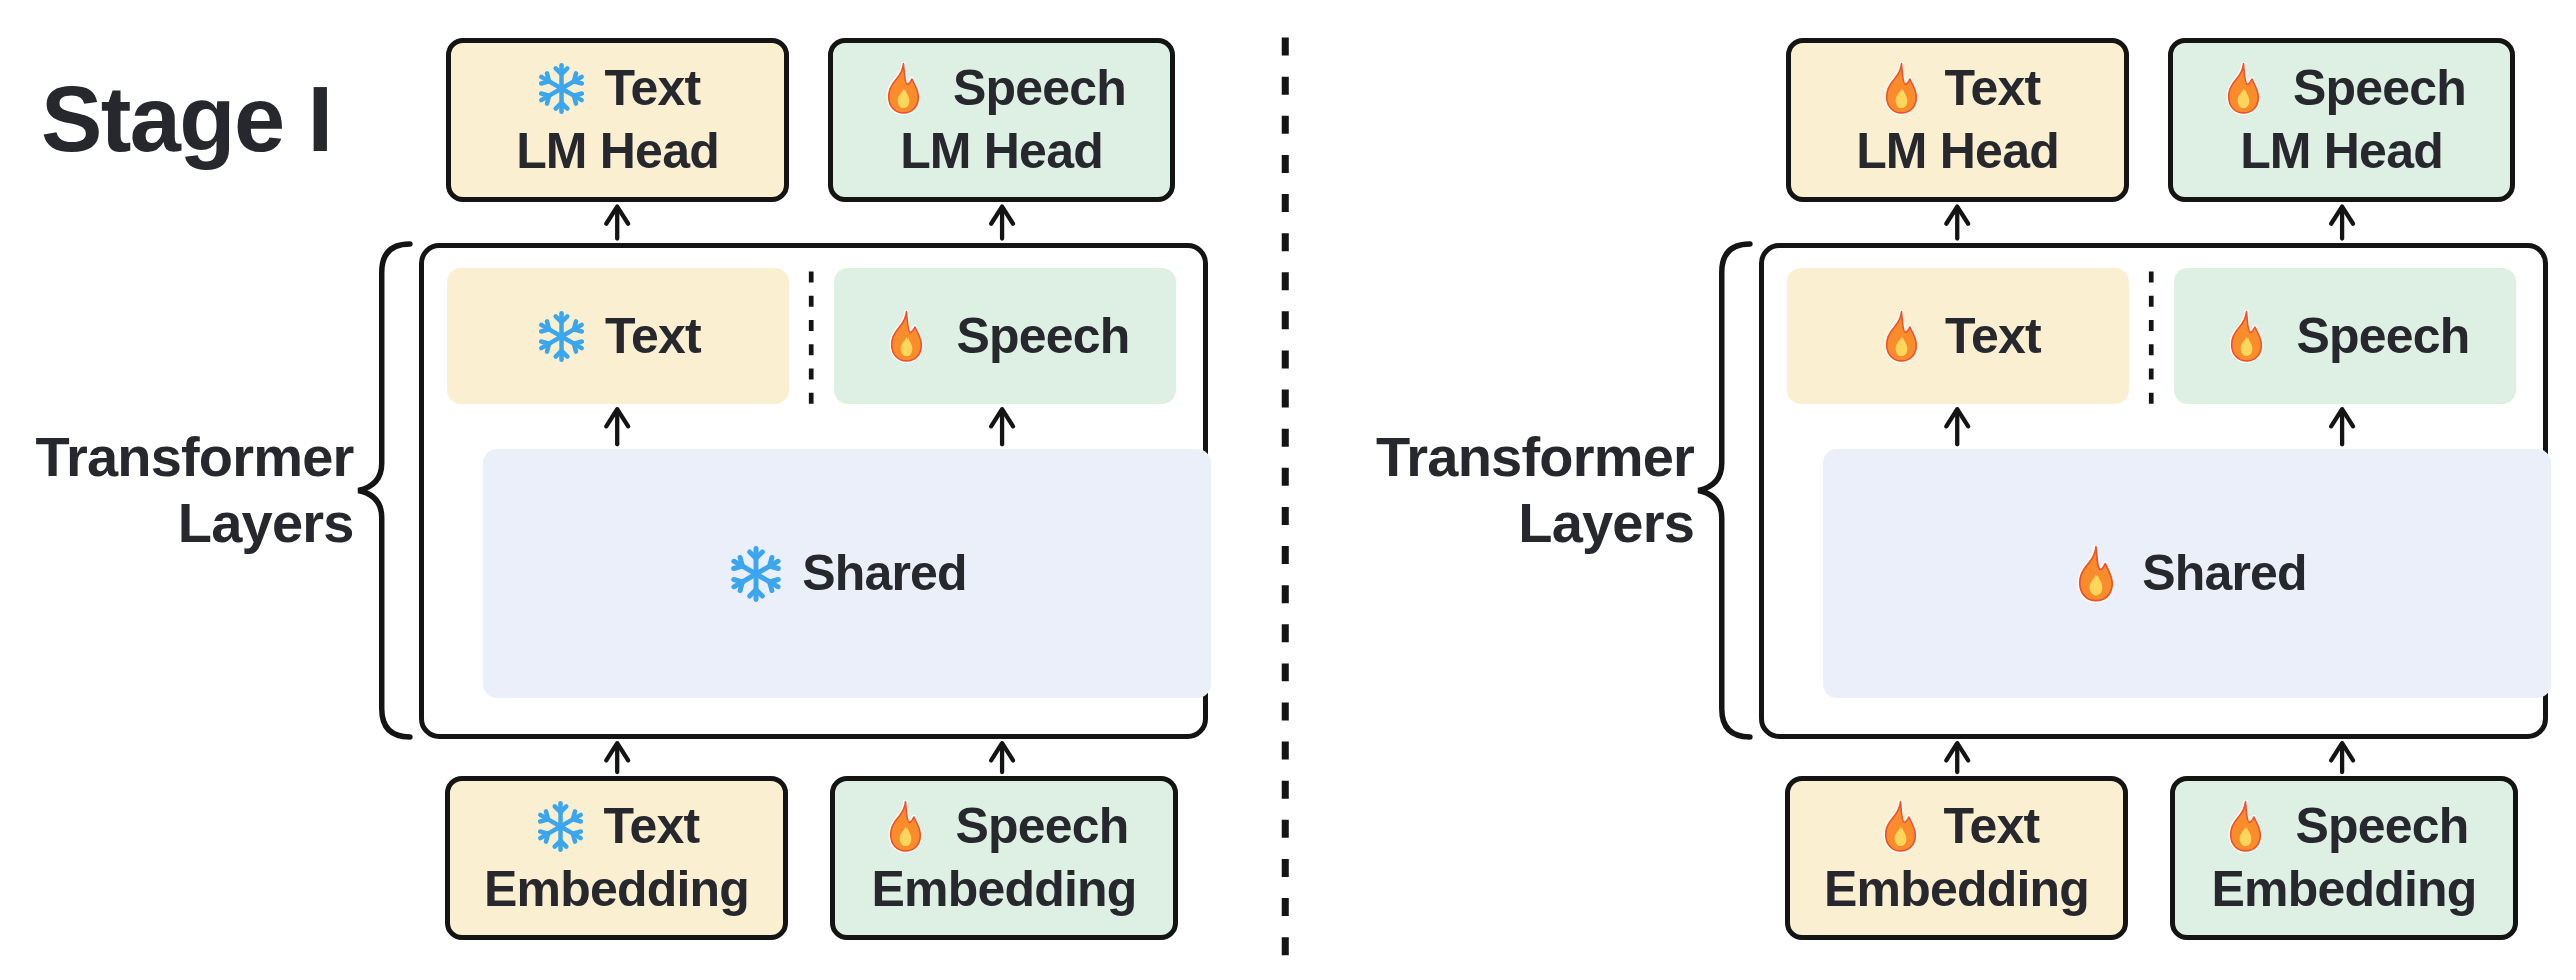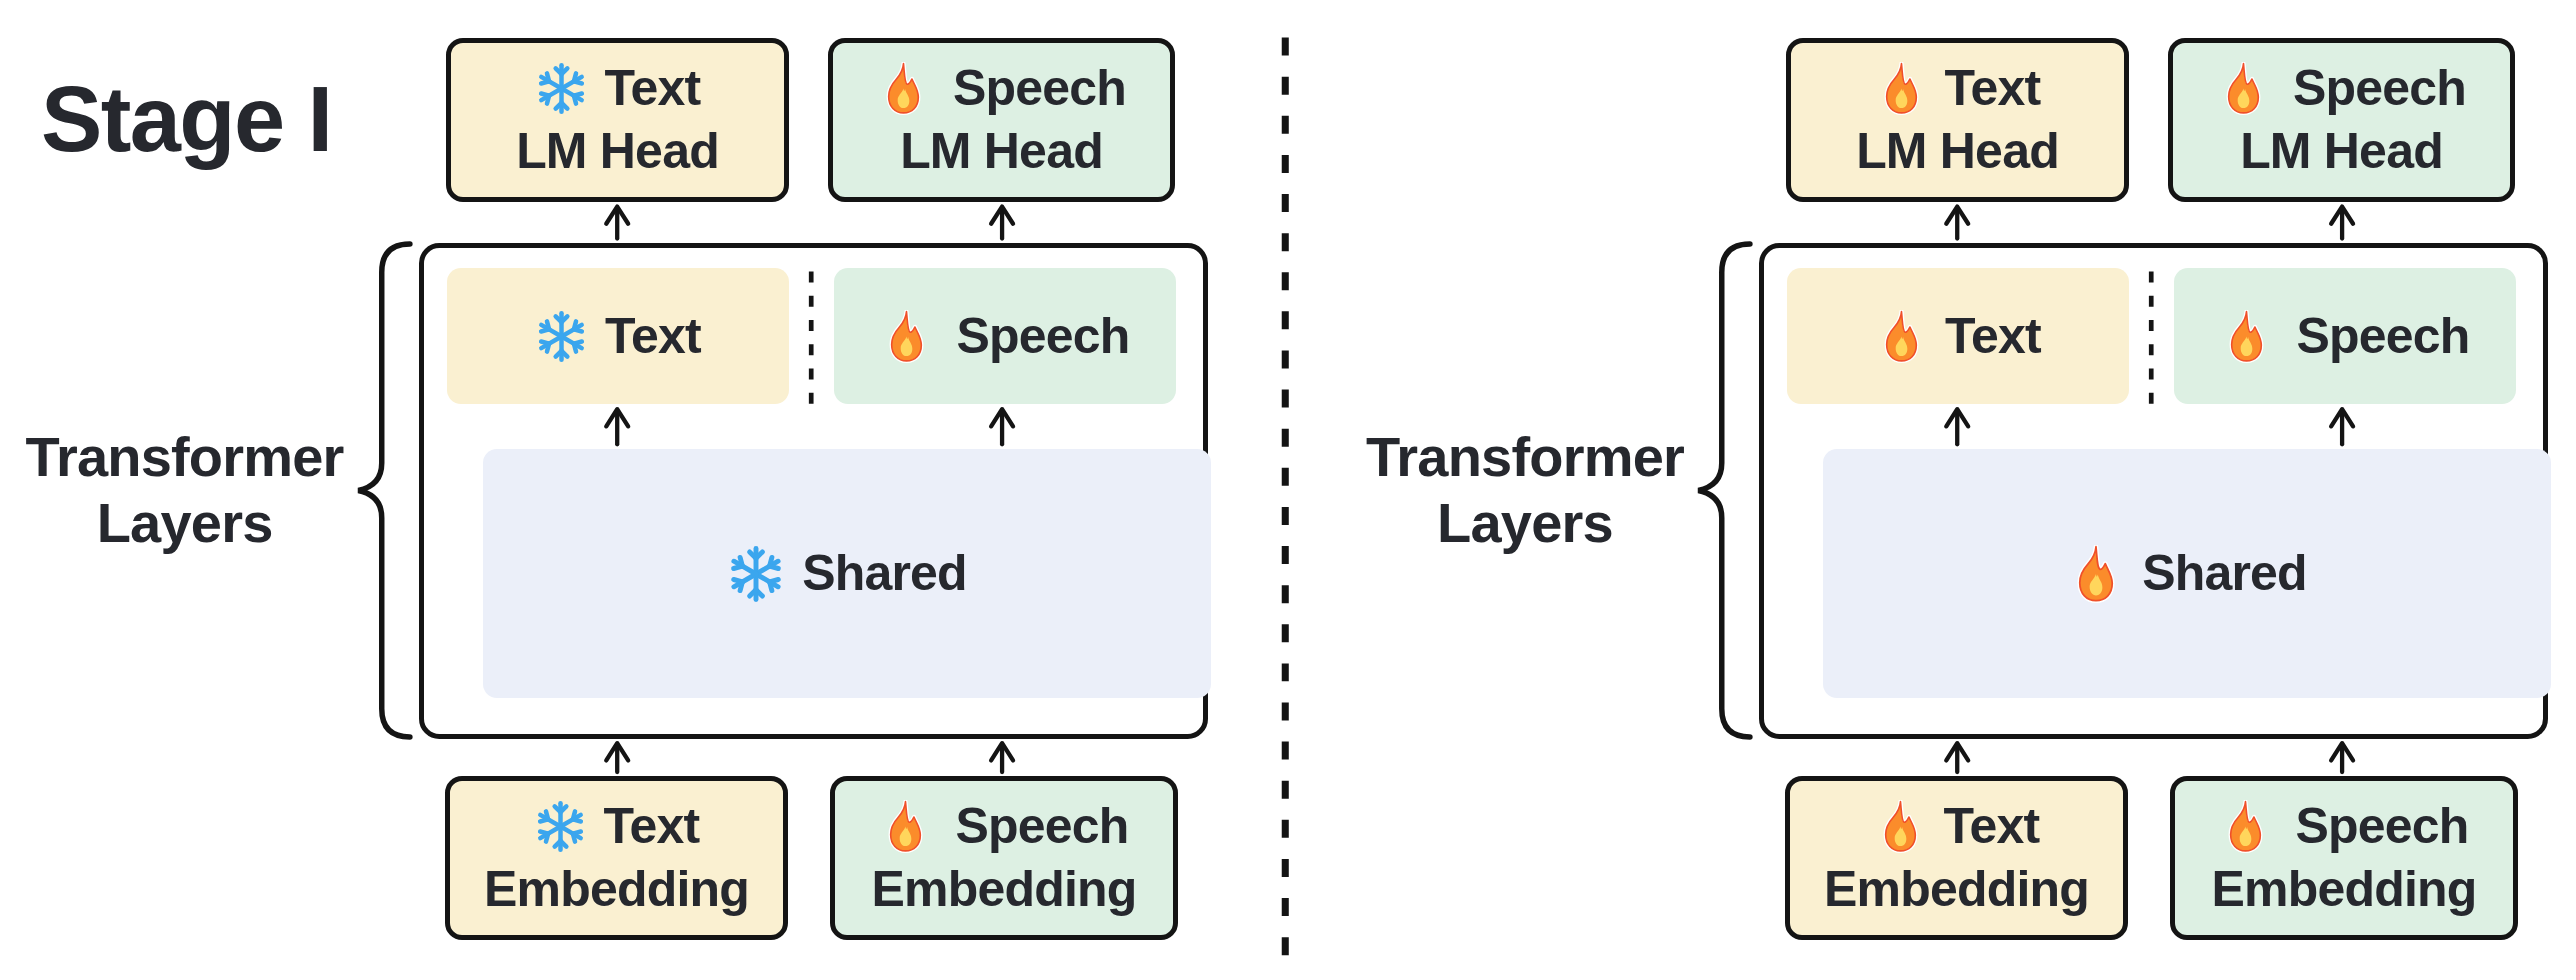--- a/index.html
+++ b/index.html
@@ -45,21 +45,21 @@
   #s2-adp-speech{left:2174px; top:268px; width:342px; height:136px;}
   #s2-shared   {left:1787px; top:449px; width:728px; height:249px;}
   #s2-emb-text {left:1785px; top:776px; width:343px; height:164px;}
   #s2-emb-speech{left:2170px;top:776px; width:348px; height:164px;}
   .line{display:flex; align-items:center; justify-content:center; gap:17px; white-space:nowrap;text-align:right;}
   .line.tight{gap:23px;}
   .icon{display:inline-flex; width:53px; height:53px;}
   .icon svg{width:100%; height:100%; display:block;}
   #s1-shared .icon,#s2-shared .icon{width:58px; height:58px;}
   .brace-label{
-    position:absolute; width:338px; text-align:center;
+    position:absolute; width:338px; text-align:right;
     font-size:56px; font-weight:bold; letter-spacing:-0.8px; line-height:1.18;
     top:424px;
   }
   #s1-brace-label{left:15.6px;} #s2-brace-label{left:1356px;}
   #connector-layer{position:absolute; left:0; top:0; z-index:2; pointer-events:none;}
   .arrow line,.arrow polyline{
     stroke:var(--outline,#141414); stroke-width:5.5; fill:none;
     stroke-linecap:round; stroke-linejoin:round;
   }
   .brace{stroke:var(--outline,#141414); stroke-width:7; fill:none; stroke-linecap:round;}

